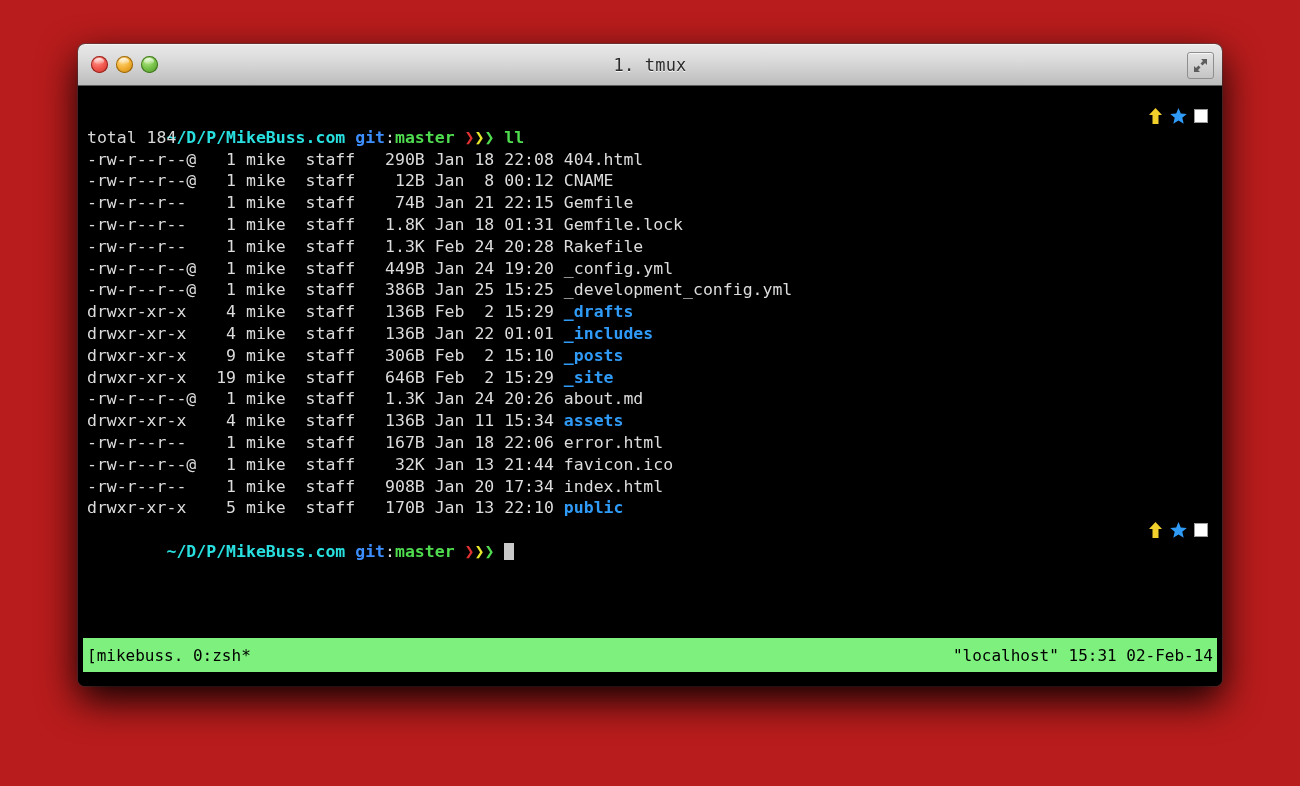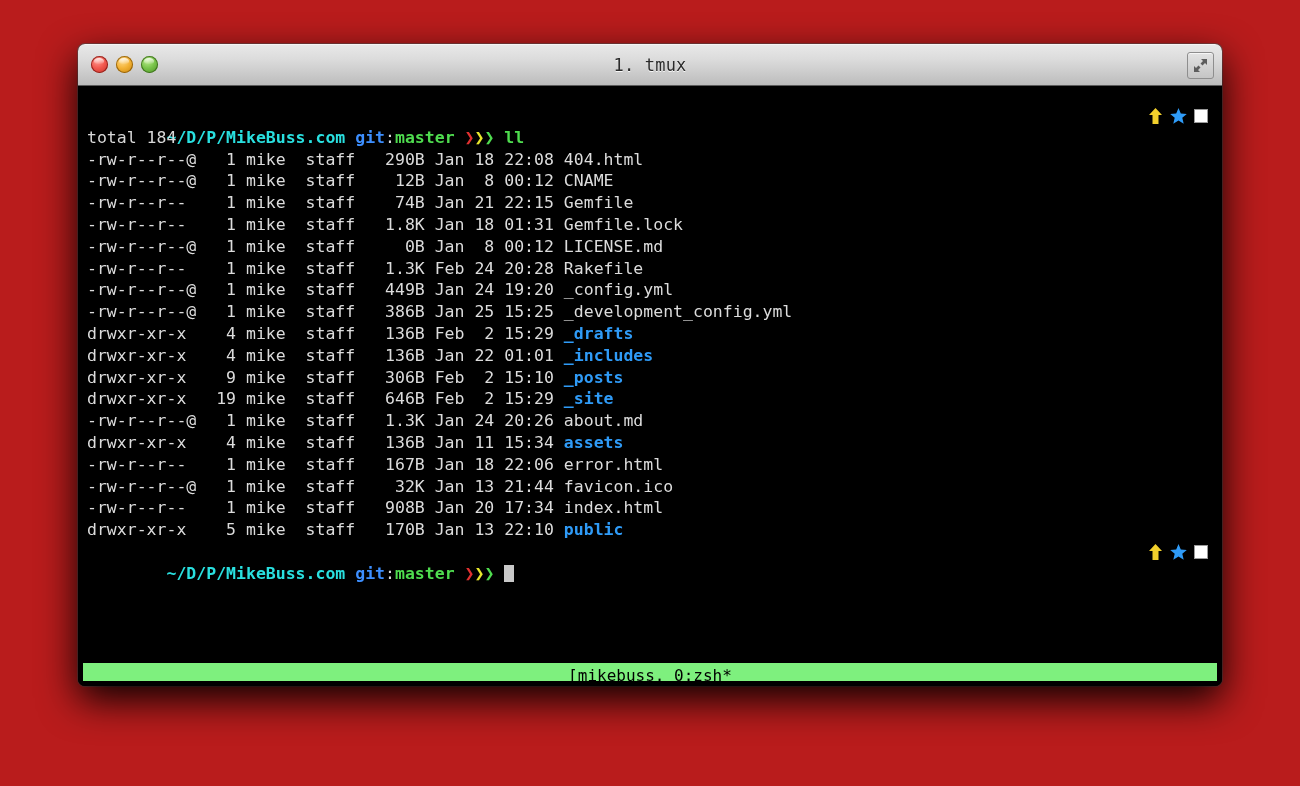--- a/index.html
+++ b/index.html
@@ -155,33 +155,32 @@
     height: 17px;
     background: #c9c9c9;
     vertical-align: -3px;
   }
 
   
   #statusbar {
     position: absolute;
     left: 5px;
     right: 5px;
-    bottom: 6px;
-    height: 18px;
+    bottom: 15px;
+    height: 34px;
     background: #7ef07e;
     color: #000000;
     font-size: 16px;
     line-height: 25px;
     display: flex;
     align-items: center;
     justify-content: space-between;
     padding: 0 4px;
     box-sizing: border-box;
     white-space: pre;
-    flex-direction: column;
   }
   #status-left, #status-right { white-space: pre; }
 </style>
 </head>
 <body>
 
 <div id="desktop">
 
   <div id="window">
 
@@ -217,21 +216,20 @@
         </span>
       </div>
 
       <div class="line">total 184</div>
 
       <div id="listing">
           <div class="line"><span class="seg c-white">-rw-r--r--@   1 mike  staff   290B Jan 18 22:08 </span><span class="seg c-white">404.html</span></div>
           <div class="line"><span class="seg c-white">-rw-r--r--@   1 mike  staff    12B Jan  8 00:12 </span><span class="seg c-white">CNAME</span></div>
           <div class="line"><span class="seg c-white">-rw-r--r--    1 mike  staff    74B Jan 21 22:15 </span><span class="seg c-white">Gemfile</span></div>
           <div class="line"><span class="seg c-white">-rw-r--r--    1 mike  staff   1.8K Jan 18 01:31 </span><span class="seg c-white">Gemfile.lock</span></div>
-          <div class="line"><span class="seg c-white">-rw-r--r--@   1 mike  staff     0B Jan  8 00:12 </span><span class="seg c-white">LICENSE.md</span></div>
           <div class="line"><span class="seg c-white">-rw-r--r--    1 mike  staff   1.3K Feb 24 20:28 </span><span class="seg c-white">Rakefile</span></div>
           <div class="line"><span class="seg c-white">-rw-r--r--@   1 mike  staff   449B Jan 24 19:20 </span><span class="seg c-white">_config.yml</span></div>
           <div class="line"><span class="seg c-white">-rw-r--r--@   1 mike  staff   386B Jan 25 15:25 </span><span class="seg c-white">_development_config.yml</span></div>
           <div class="line"><span class="seg c-white">drwxr-xr-x    4 mike  staff   136B Feb  2 15:29 </span><span class="seg c-dirblue">_drafts</span></div>
           <div class="line"><span class="seg c-white">drwxr-xr-x    4 mike  staff   136B Jan 22 01:01 </span><span class="seg c-dirblue">_includes</span></div>
           <div class="line"><span class="seg c-white">drwxr-xr-x    9 mike  staff   306B Feb  2 15:10 </span><span class="seg c-dirblue">_posts</span></div>
           <div class="line"><span class="seg c-white">drwxr-xr-x   19 mike  staff   646B Feb  2 15:29 </span><span class="seg c-dirblue">_site</span></div>
           <div class="line"><span class="seg c-white">-rw-r--r--@   1 mike  staff   1.3K Jan 24 20:26 </span><span class="seg c-white">about.md</span></div>
           <div class="line"><span class="seg c-white">drwxr-xr-x    4 mike  staff   136B Jan 11 15:34 </span><span class="seg c-dirblue">assets</span></div>
           <div class="line"><span class="seg c-white">-rw-r--r--    1 mike  staff   167B Jan 18 22:06 </span><span class="seg c-white">error.html</span></div>

